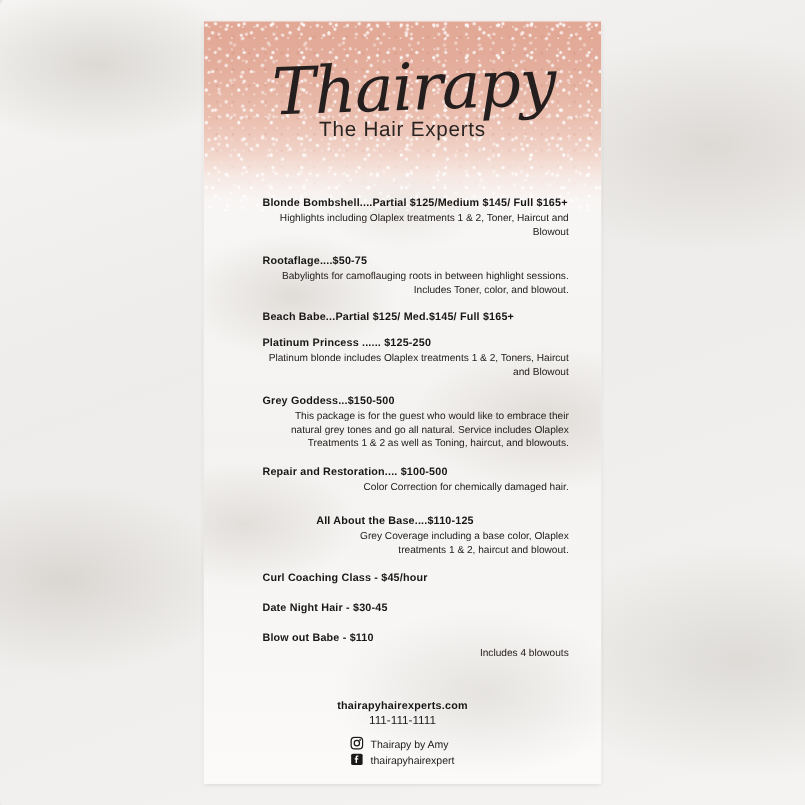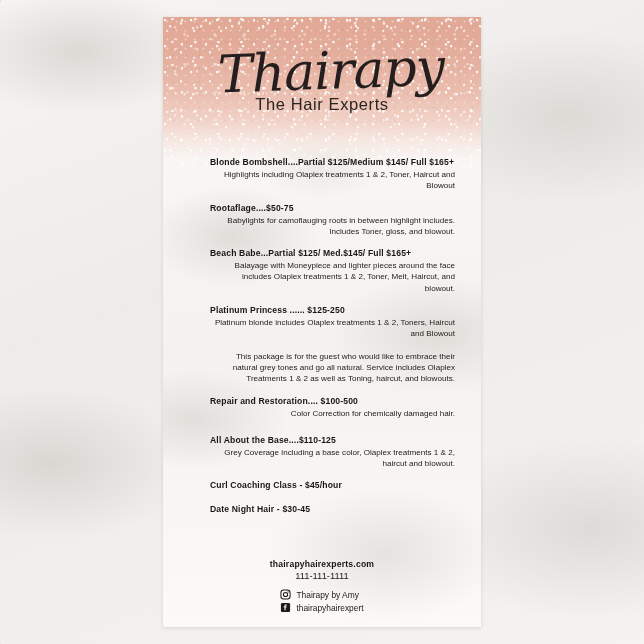--- a/index.html
+++ b/index.html
@@ -140,21 +140,21 @@
     color: #181615;
     letter-spacing: 0.15px;
     margin-bottom: 2px;
   }
   .svc-desc {
     font-size: 8.1px;
     line-height: 11.3px;
     color: #24211f;
     text-align: right;
   }
-  .svc.gap-before { margin-top: 16px; }
+  .svc.gap-before { margin-top: 16px; margin-left: 43px; }
   .svc.tight { margin-bottom: 14px; }
 
   .footer {
     position: absolute;
     left: 0;
     bottom: 14px;
     width: 318px;
     text-align: center;
   }
   .f-site {
@@ -207,34 +207,34 @@
 
   <div class="menu">
 
     <div class="svc">
       <div class="svc-title">Blonde Bombshell....Partial $125/Medium $145/ Full $165+</div>
       <div class="svc-desc">Highlights including Olaplex treatments 1 &amp; 2, Toner, Haircut and Blowout</div>
     </div>
 
     <div class="svc">
       <div class="svc-title">Rootaflage....$50-75</div>
-      <div class="svc-desc">Babylights for camoflauging roots in between highlight includes. Includes Toner, gloss, and blowout.</div>
+      <div class="svc-desc">Babylights for camoflauging roots in between highlight sessions. Includes Toner, color, and blowout.</div>
     </div>
 
     <div class="svc">
       <div class="svc-title">Beach Babe...Partial $125/ Med.$145/ Full $165+</div>
-      <div class="svc-desc">Balayage with Moneypiece and lighter pieces around the face includes Olaplex treatments 1 &amp; 2, Toner, Melt, Haircut, and blowout.</div>
     </div>
 
     <div class="svc">
       <div class="svc-title">Platinum Princess ...... $125-250</div>
       <div class="svc-desc">Platinum blonde includes Olaplex treatments 1 &amp; 2, Toners, Haircut and Blowout</div>
     </div>
 
     <div class="svc">
+      <div class="svc-title">Grey Goddess...$150-500</div>
       <div class="svc-desc">This package is for the guest who would like to embrace their natural grey tones and go all natural. Service includes Olaplex Treatments 1 &amp; 2 as well as Toning, haircut, and blowouts.</div>
     </div>
 
     <div class="svc">
       <div class="svc-title">Repair and Restoration.... $100-500</div>
       <div class="svc-desc">Color Correction for chemically damaged hair.</div>
     </div>
 
     <div class="svc gap-before">
       <div class="svc-title">All About the Base....$110-125</div>
@@ -242,20 +242,24 @@
     </div>
 
     <div class="svc tight">
       <div class="svc-title">Curl Coaching Class - $45/hour</div>
     </div>
 
     <div class="svc tight">
       <div class="svc-title">Date Night Hair - $30-45</div>
     </div>
 
+    <div class="svc">
+      <div class="svc-title">Blow out Babe - $110</div>
+      <div class="svc-desc">Includes 4 blowouts</div>
+    </div>
 
   </div>
 
   <div class="footer">
     <div class="f-site">thairapyhairexperts.com</div>
     <div class="f-phone">111-111-1111</div>
     <div class="f-social">
       <div class="f-stack">
         <div class="f-social-row">
           <span class="ico">

